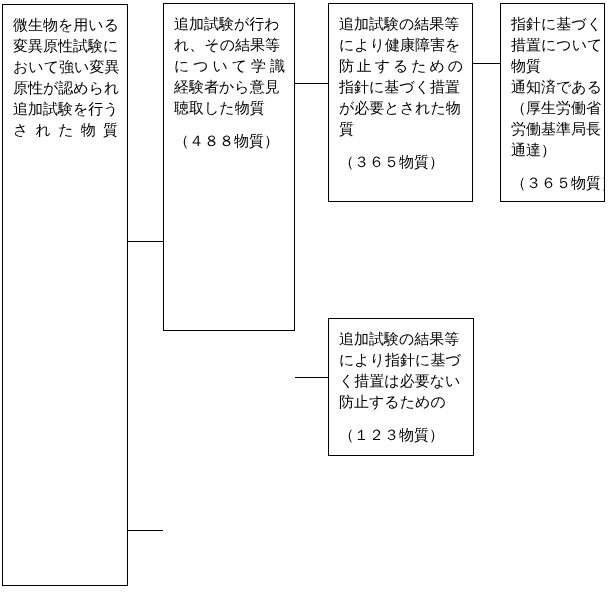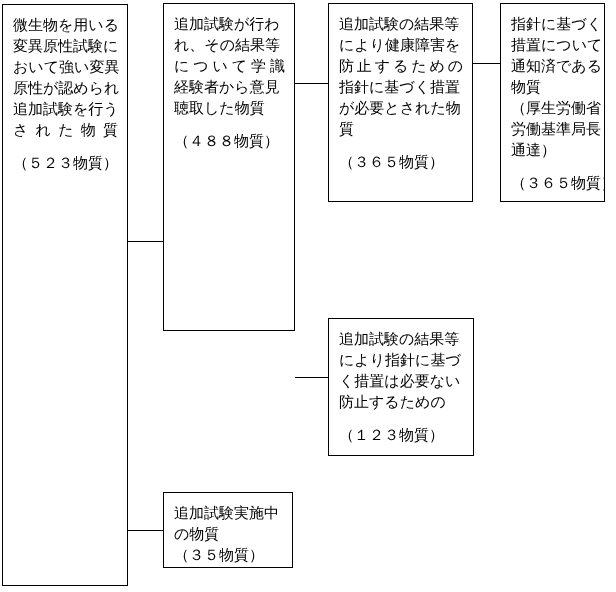--- a/index.html
+++ b/index.html
@@ -61,21 +61,20 @@
 <div id="canvas">
 
   <div class="box" id="b1">
     <div class="line">微生物を用いる</div>
     <div class="line">変異原性試験に</div>
     <div class="line">おいて強い変異</div>
     <div class="line">原性が認められ</div>
     <div class="line">追加試験を行う</div>
     <div class="line jl">された物質</div>
     <div class="gap"></div>
-    <div class="line count">（５２３物質）</div>
   </div>
 
   <div class="box" id="b2">
     <div class="line">追加試験が行わ</div>
     <div class="line">れ、その結果等</div>
     <div class="line jl">について学識</div>
     <div class="line">経験者から意見</div>
     <div class="line">聴取した物質</div>
     <div class="gap"></div>
     <div class="line count">（４８８物質）</div>
@@ -88,43 +87,38 @@
     <div class="line">指針に基づく措置</div>
     <div class="line">が必要とされた物</div>
     <div class="line">質</div>
     <div class="gap"></div>
     <div class="line count">（３６５物質）</div>
   </div>
 
   <div class="box" id="b4">
     <div class="line">指針に基づく</div>
     <div class="line">措置について</div>
+    <div class="line">物質</div>
     <div class="line">通知済である</div>
-    <div class="line">物質</div>
     <div class="line">（厚生労働省</div>
     <div class="line">労働基準局長</div>
     <div class="line">通達）</div>
     <div class="gap"></div>
     <div class="line count">（３６５物質）</div>
   </div>
 
   <div class="box" id="b5">
     <div class="line">追加試験の結果等</div>
     <div class="line">により指針に基づ</div>
     <div class="line">く措置は必要ない</div>
     <div class="line">防止するための</div>
     <div class="gap"></div>
     <div class="line count">（１２３物質）</div>
   </div>
 
-  <div class="box" id="b6">
-    <div class="line">追加試験実施中</div>
-    <div class="line">の物質</div>
-    <div class="line count">（３５物質）</div>
-  </div>
 
   <div class="conn" id="c1"></div>
   <div class="conn" id="c2"></div>
   <div class="conn" id="c3"></div>
   <div class="conn" id="c4"></div>
   <div class="conn" id="c5"></div>
 
 </div>
 
 </body></html>

